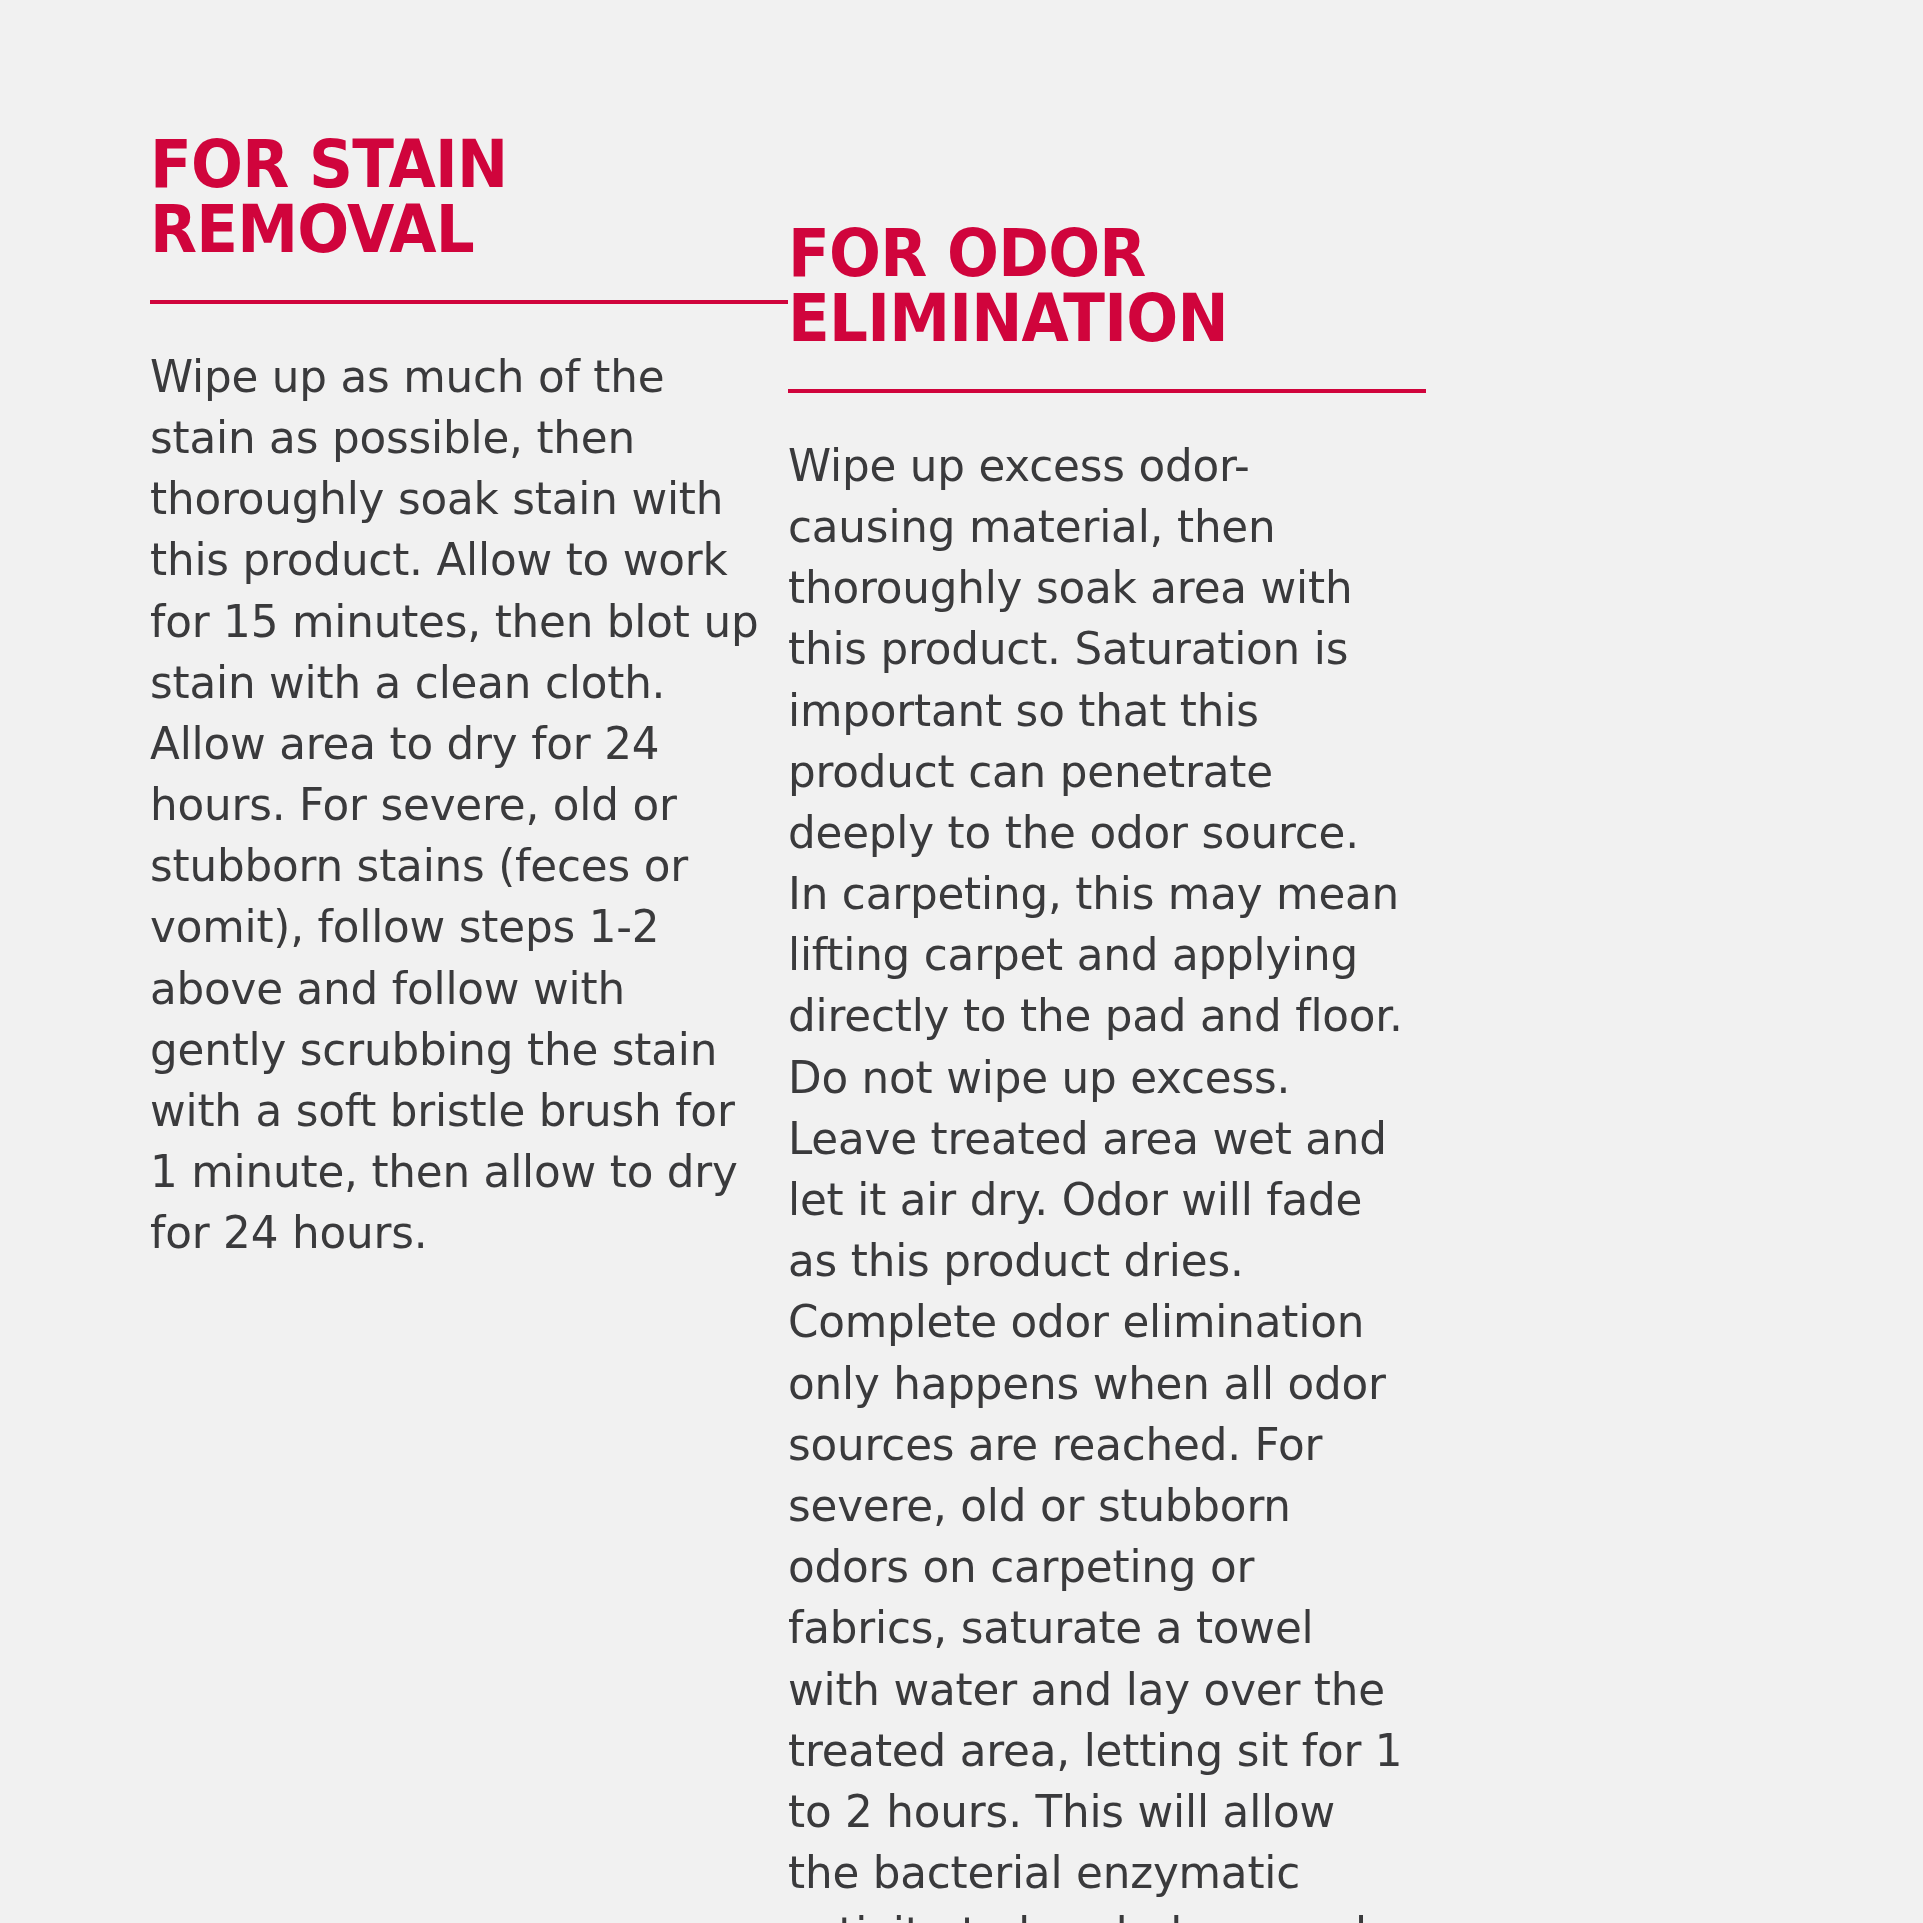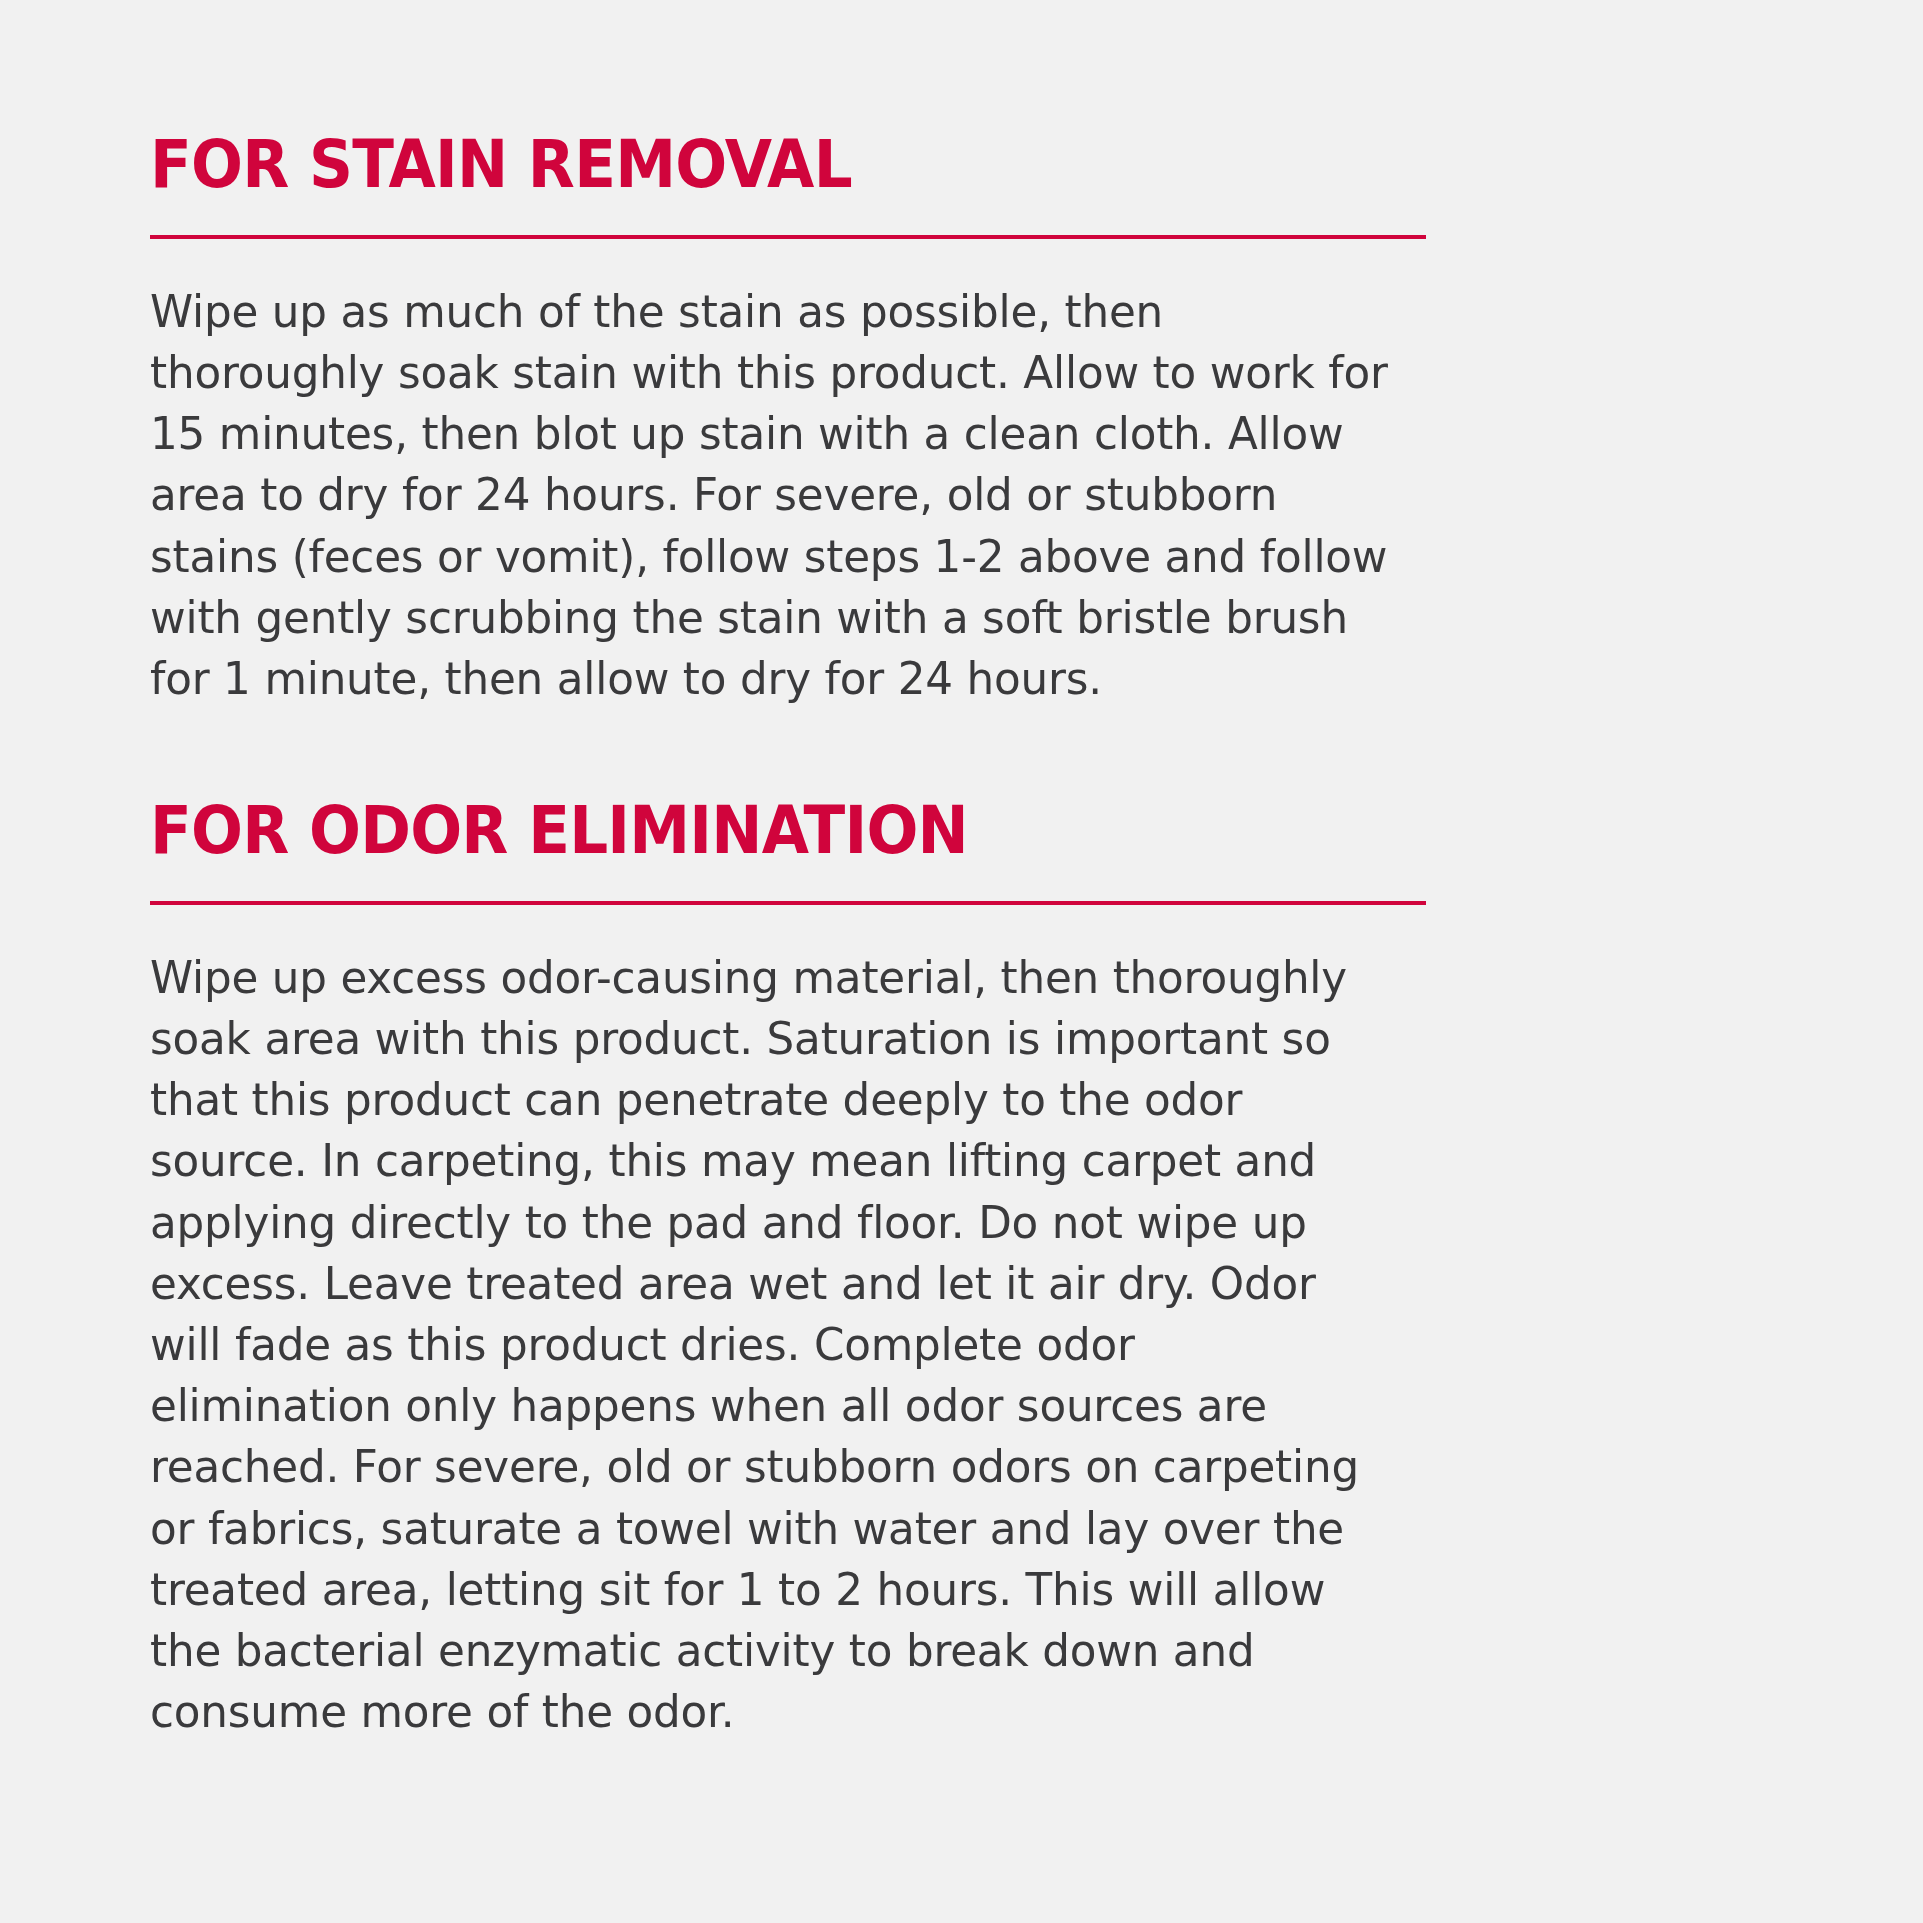--- a/index.html
+++ b/index.html
@@ -13,21 +13,21 @@
     font-family: "Liberation Sans", sans-serif;
     -webkit-font-smoothing: antialiased;
   }
   .page {
     box-sizing: border-box;
     width: 1576px;
     height: 1924px;
     background: #f1f1f1;
     padding: 132px 150px 0 150px;
     display: flex;
-    flex-direction: column;
+    flex-direction: row;
   }
   .section {
     width: 100%;
   }
   .section + .section {
     margin-top: 89px;
   }
   .section-title {
     font-family: "DejaVu Sans", "Liberation Sans", sans-serif;
     font-weight: 700;

